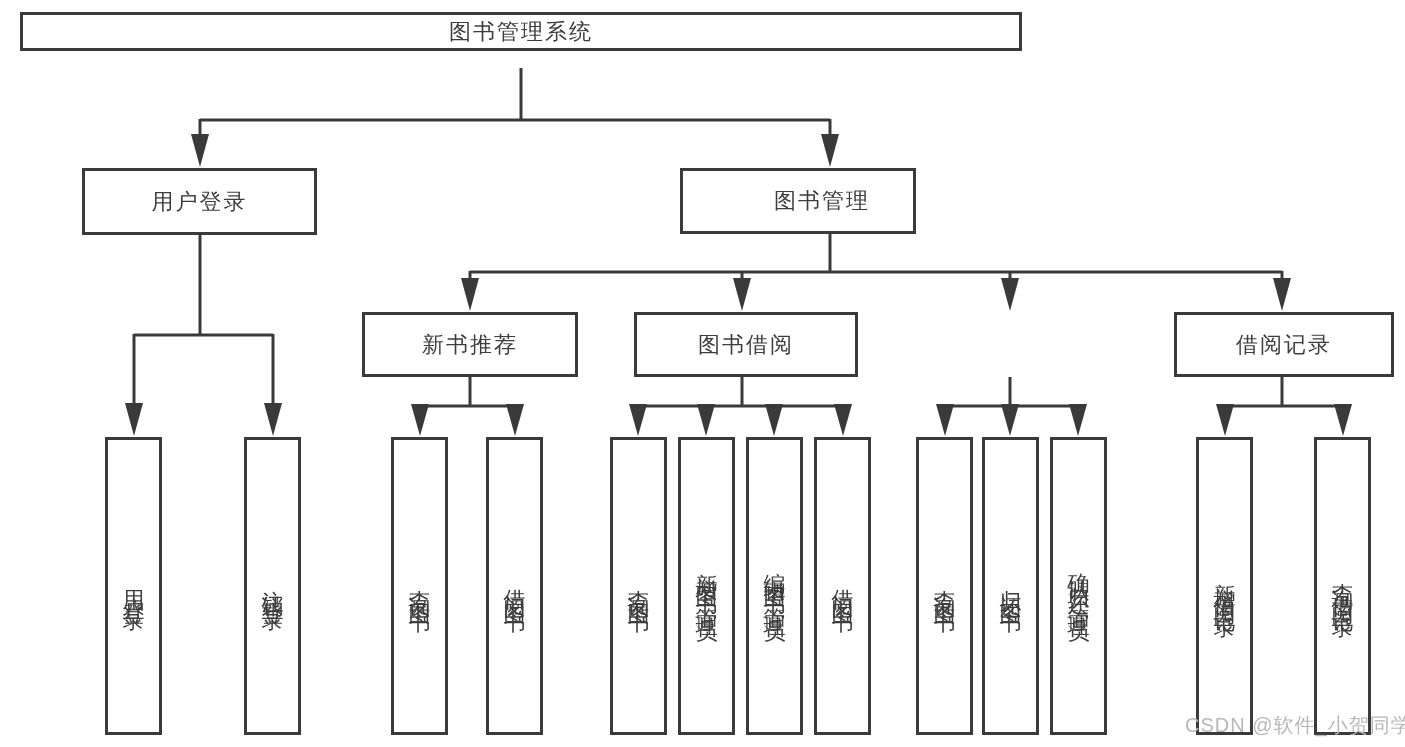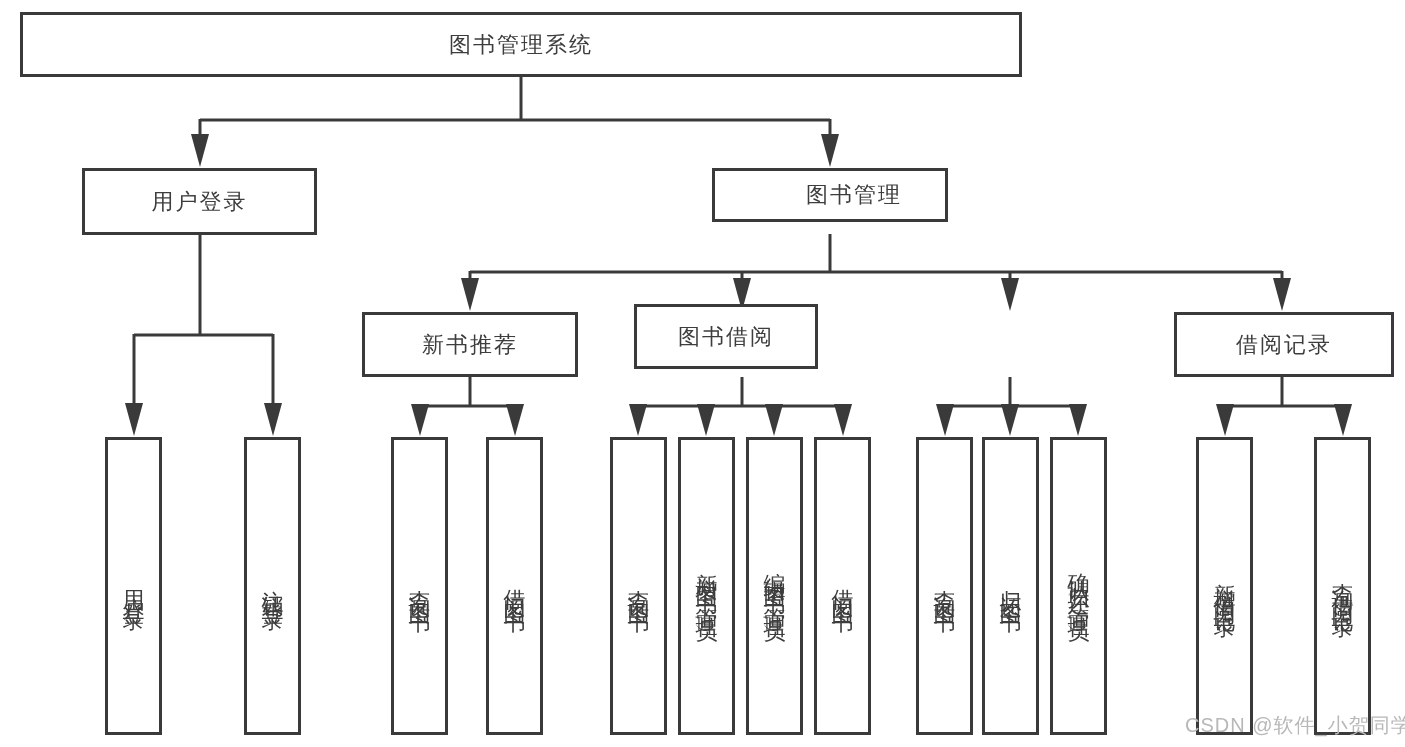--- a/index.html
+++ b/index.html
@@ -123,35 +123,35 @@
 
       <polygon points="936,404 954,404 945,436"></polygon>
       <polygon points="1001,404 1019,404 1010,436"></polygon>
       <polygon points="1069,404 1087,404 1078,436"></polygon>
 
       <polygon points="1216,404 1234,404 1225,436"></polygon>
       <polygon points="1334,404 1352,404 1343,436"></polygon>
     </g>
   </svg>
 
-  <div class="node hnode" style="left:20px;top:12px;width:1002px;height:65px;">
+  <div class="node hnode" style="left:20px;top:12px;width:1002px;height:39px;">
     <span>图书管理系统</span>
   </div>
 
   <div class="node hnode" style="left:82px;top:168px;width:235px;height:67px;">
     <span>用户登录</span>
   </div>
-  <div class="node hnode" style="left:712px;top:168px;width:236px;height:54px;padding-left:48px;">
+  <div class="node hnode" style="left:680px;top:168px;width:236px;height:66px;padding-left:48px;">
     <span>图书管理</span>
   </div>
 
   <div class="node hnode" style="left:362px;top:312px;width:216px;height:65px;text-align:center;">
     <span>新书推荐</span>
   </div>
-  <div class="node hnode" style="left:634px;top:304px;width:184px;height:65px;">
+  <div class="node hnode" style="left:634px;top:312px;width:224px;height:65px;">
     <span>图书借阅</span>
   </div>
   <div class="node hnode" style="left:1174px;top:312px;width:220px;height:65px;">
     <span>借阅记录</span>
   </div>
 
   <div class="node leaf" style="left:105px;">
     <span class="vtext">用户登录</span>
   </div>
   <div class="node leaf" style="left:244px;">

